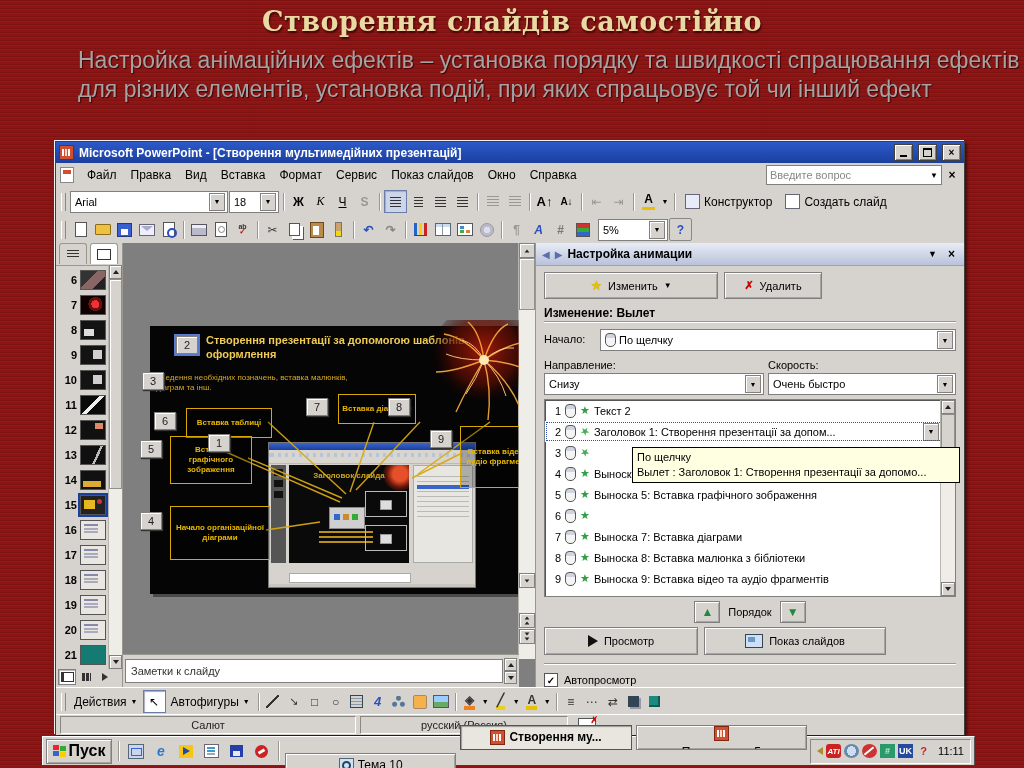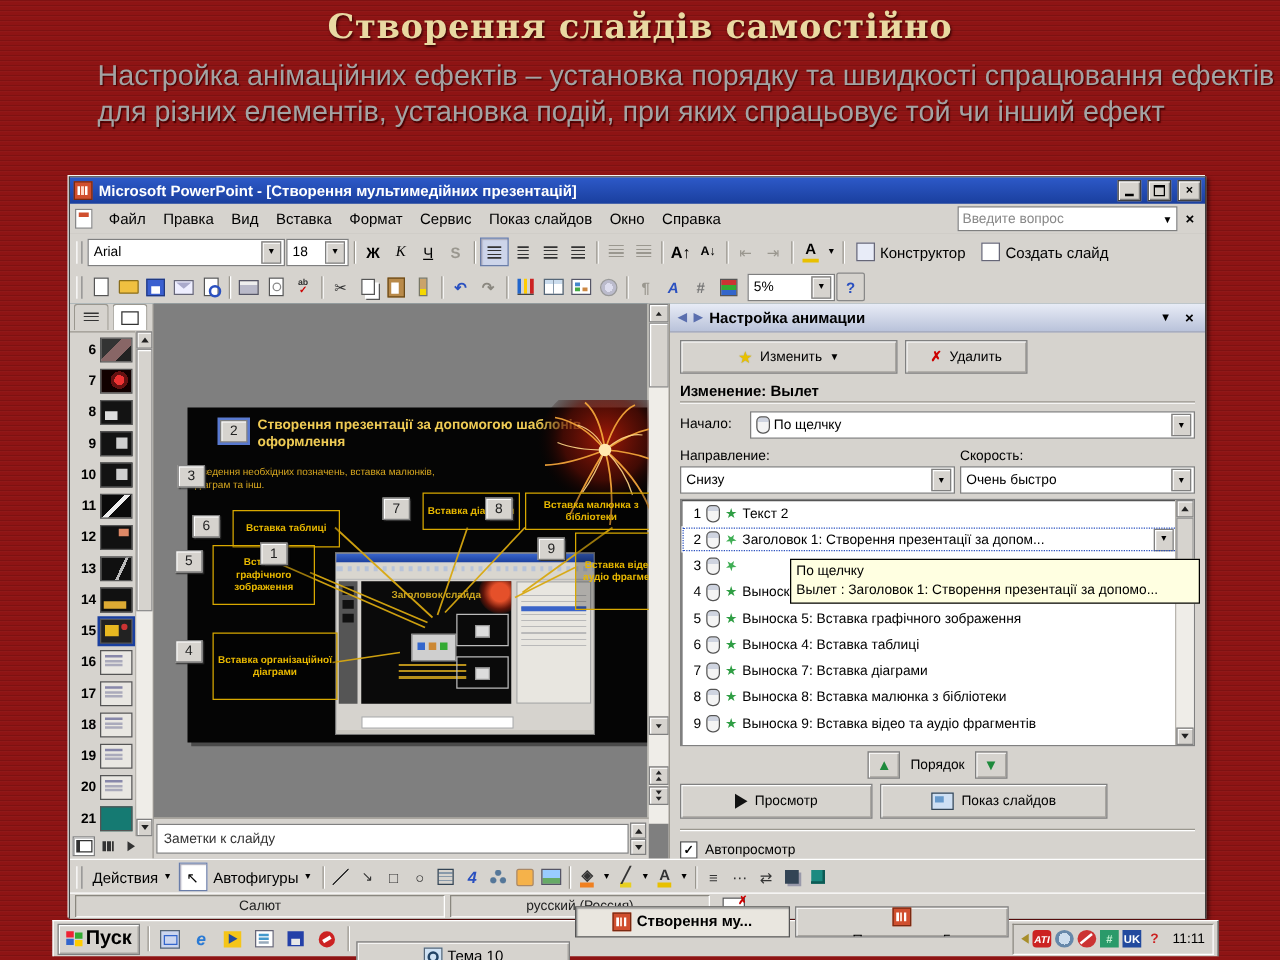--- a/index.html
+++ b/index.html
@@ -613,31 +613,30 @@
           <span class="numtag" style="left:-8px;top:46px">3</span>
           <div id="slide-sub">Введення необхідних позначень, вставка малюнків, діаграм та інш.</div>
 
           <span class="numtag" style="left:4px;top:86px">6</span>
           <div class="callout" style="left:36px;top:82px;width:82px;height:26px">Вставка таблиці</div>
 
           <span class="numtag" style="left:156px;top:72px">7</span>
           <div class="callout" style="left:188px;top:68px;width:74px;height:26px">Вставка діаграми</div>
 
           <span class="numtag" style="left:238px;top:72px">8</span>
-          <div class="callout" style="left:270px;top:68px;width:102px;height:26px">Вставка малюнка з бібліотеки</div>
 
           <span class="numtag" style="left:280px;top:104px">9</span>
           <div class="callout" style="left:310px;top:100px;width:78px;height:58px">Вставка відео та аудіо фрагментів</div>
 
           <span class="numtag" style="left:-10px;top:114px">5</span>
           <div class="callout" style="left:20px;top:110px;width:78px;height:44px">Вставка графічного зображення</div>
           <span class="numtag" style="left:58px;top:108px">1</span>
 
           <span class="numtag" style="left:-10px;top:186px">4</span>
-          <div class="callout" style="left:20px;top:180px;width:96px;height:50px">Вставка організаційної діаграми</div>
+          <div class="callout" style="left:20px;top:180px;width:96px;height:50px">Начало організаційної діаграми</div>
 
           <div id="mini">
             <div class="mtb"></div>
             <div class="mbar"></div>
             <div class="mthumb"></div>
             <div class="mslide">
               <div class="mfw"></div>
               <div class="mtitle">Заголовок слайда</div>
               <div class="mph"></div>
               <div class="mtext"></div>
@@ -754,21 +753,20 @@
               <div class="anim-row">
                 <span class="no">5</span>
                 <span class="mouse"></span>
                 <span class="st">★</span>
                 <span class="tx">Выноска 5: Вставка графічного зображення</span>
               </div>
               <div class="anim-row">
                 <span class="no">6</span>
                 <span class="mouse"></span>
                 <span class="st">★</span>
-                <span class="tx">Выноска 4: Вставка таблиці</span>
               </div>
               <div class="anim-row">
                 <span class="no">7</span>
                 <span class="mouse"></span>
                 <span class="st">★</span>
                 <span class="tx">Выноска 7: Вставка діаграми</span>
               </div>
               <div class="anim-row">
                 <span class="no">8</span>
                 <span class="mouse"></span>

